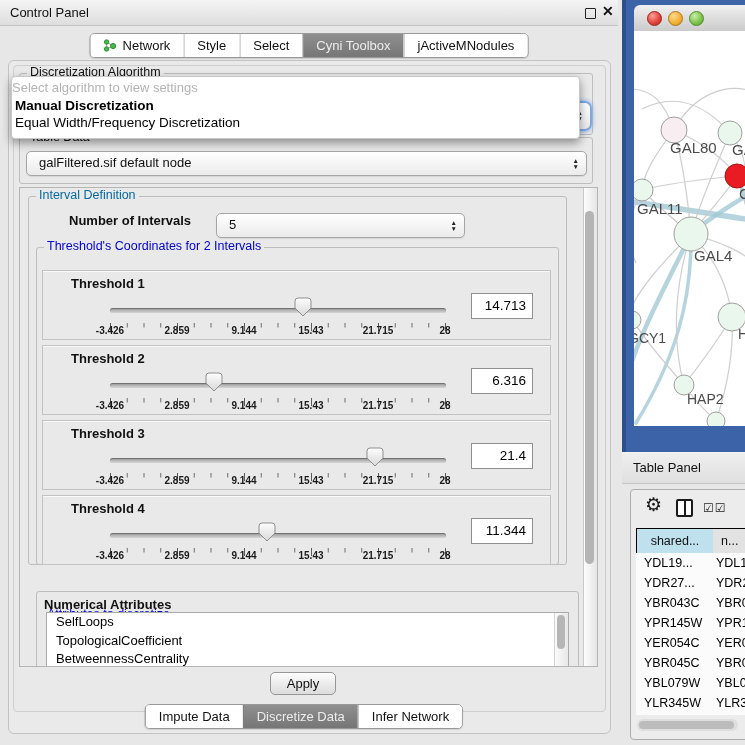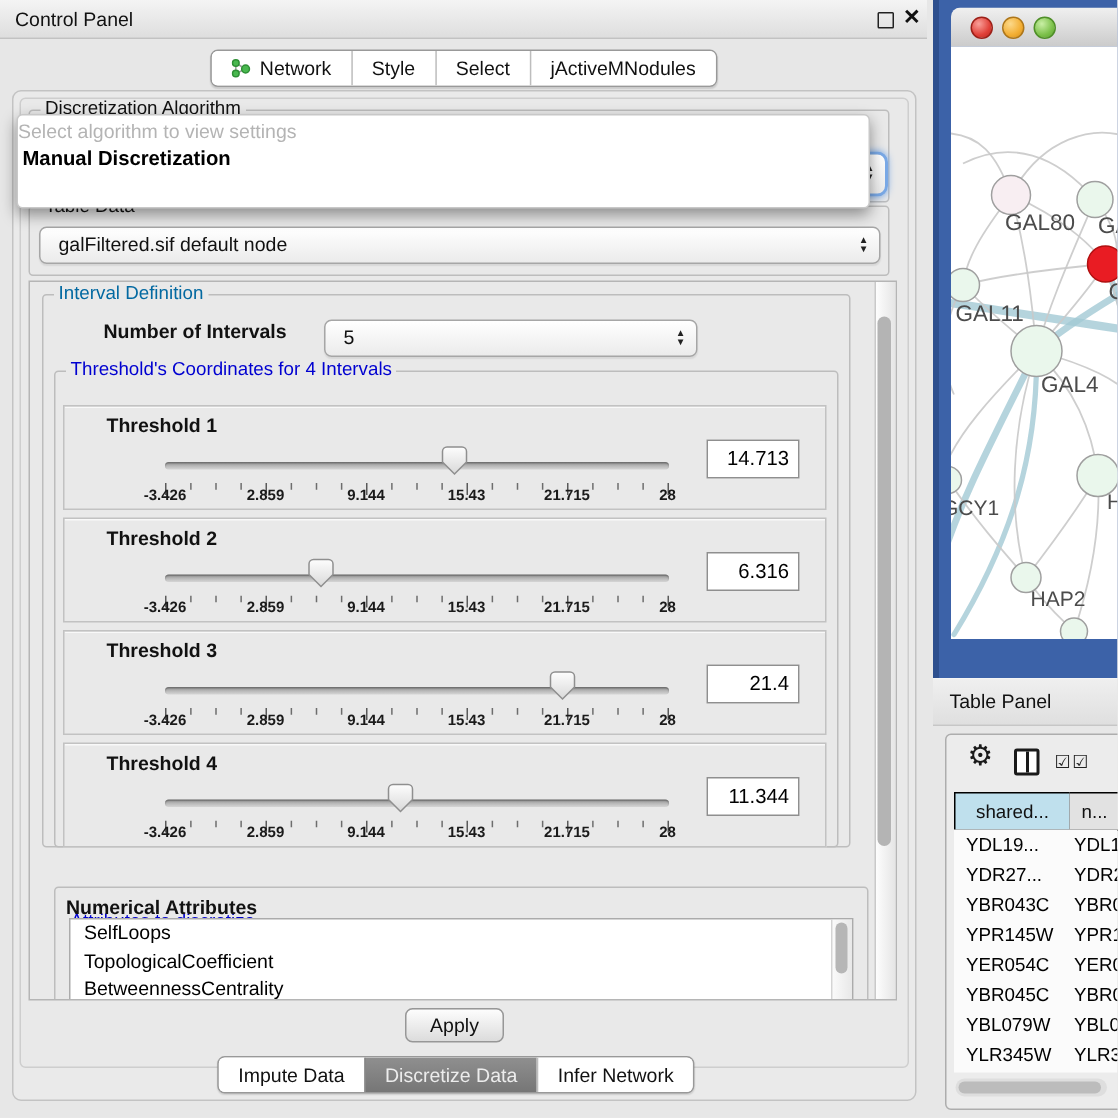--- a/index.html
+++ b/index.html
@@ -129,20 +129,23 @@
           <circle cx="9.5" cy="7" r="2.6" fill="#49b84f" stroke="#2e8f35"></circle>
         </svg></span>
       <span>Network</span>
     </div>
     <div class="seg">
       <span>Style</span>
     </div>
     <div class="seg">
       <span>Select</span>
     </div>
+    <div class="seg sel">
+      <span>Cyni Toolbox</span>
+    </div>
     <div class="seg">
       <span>jActiveMNodules</span>
     </div>
   </div>
 
 <div id="outer-panel"></div>
 <div id="inner-panel"></div>
 
 <div class="group" style="left:19px;top:73px;width:572px;height:60px"></div>
 <span class="gtitle" style="left:27px;top:66px">Discretization Algorithm</span>
@@ -150,20 +153,21 @@
 <div id="algo-combo" class="combo">
   <span class="arrows">
     <span>▲</span>
       <span>▼</span>
   </span>
 </div>
 
 <div id="algo-popup">
   <div class="prompt">Select algorithm to view settings</div>
   <div class="opt first">Manual Discretization</div>
+  <div class="opt">Equal Width/Frequency Discretization</div>
 </div>
 
 <div class="group" style="left:19px;top:137px;width:572px;height:45px"></div>
 <span class="gtitle" style="left:27px;top:131px">Table Data</span>
 <div class="combo" style="left:26px;top:151px;width:559px;height:23px">
   <span class="val">galFiltered.sif default node</span>
   <span class="arrows">
     <span>▲</span>
       <span>▼</span>
   </span>
@@ -176,21 +180,21 @@
   <span class="blabel" style="left:49px;top:25px">Number of Intervals</span>
   <div class="combo" style="left:196px;top:25px;width:247px;height:23px">
     <span class="val">5</span>
     <span class="arrows">
       <span>▲</span>
         <span>▼</span>
     </span>
   </div>
 
   <div class="group" style="left:16px;top:59px;width:521px;height:316px"></div>
-  <span class="gtitle blue" style="left:24px;top:52px">Threshold's Coordinates for 4 Intervals</span>
+  <span class="gtitle blue" style="left:24px;top:52px">Threshold's Coordinates for 2 Intervals</span>
 
   <div id="thresholds" style="position:absolute;left:22px;top:82px;width:507px;height:293px">
       <div class="tbox" style="top: 0px;">
         <div class="tt">Threshold 1</div>
         <div class="track"></div>
         <div class="ticks"><svg width="336" height="9">
             <line x1="0.5" y1="0" x2="0.5" y2="8" stroke="#5a5a5a"></line>
             <line x1="17.25" y1="0" x2="17.25" y2="4.5" stroke="#6d6d6d"></line>
             <line x1="34" y1="0" x2="34" y2="4.5" stroke="#6d6d6d"></line>
             <line x1="50.75" y1="0" x2="50.75" y2="4.5" stroke="#6d6d6d"></line>

